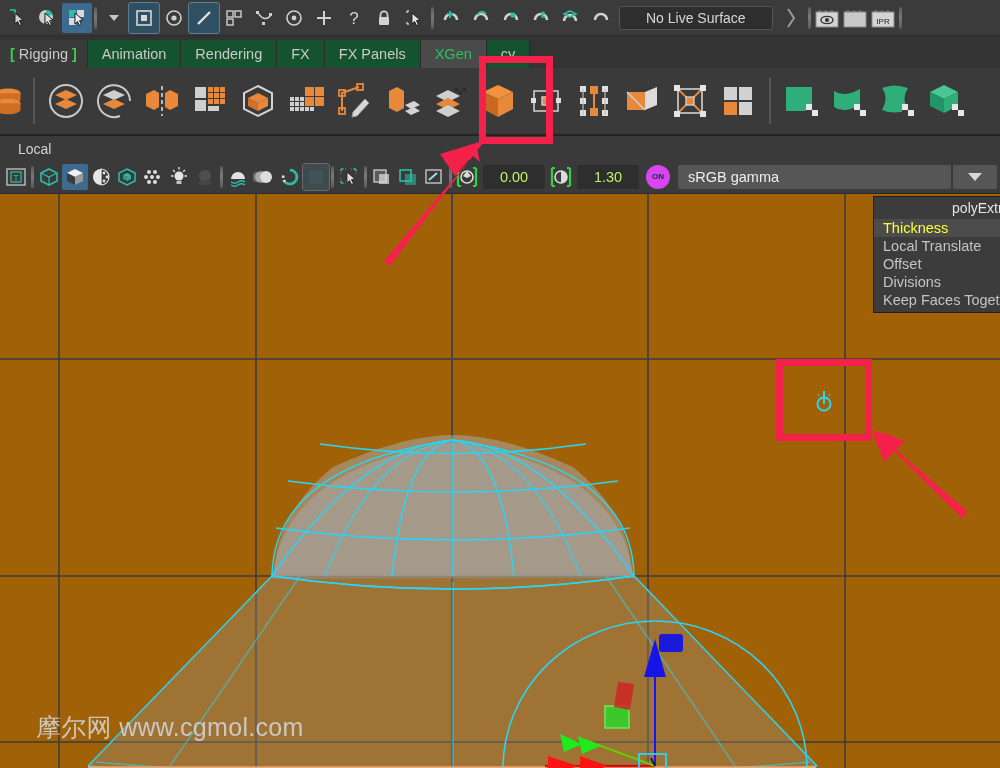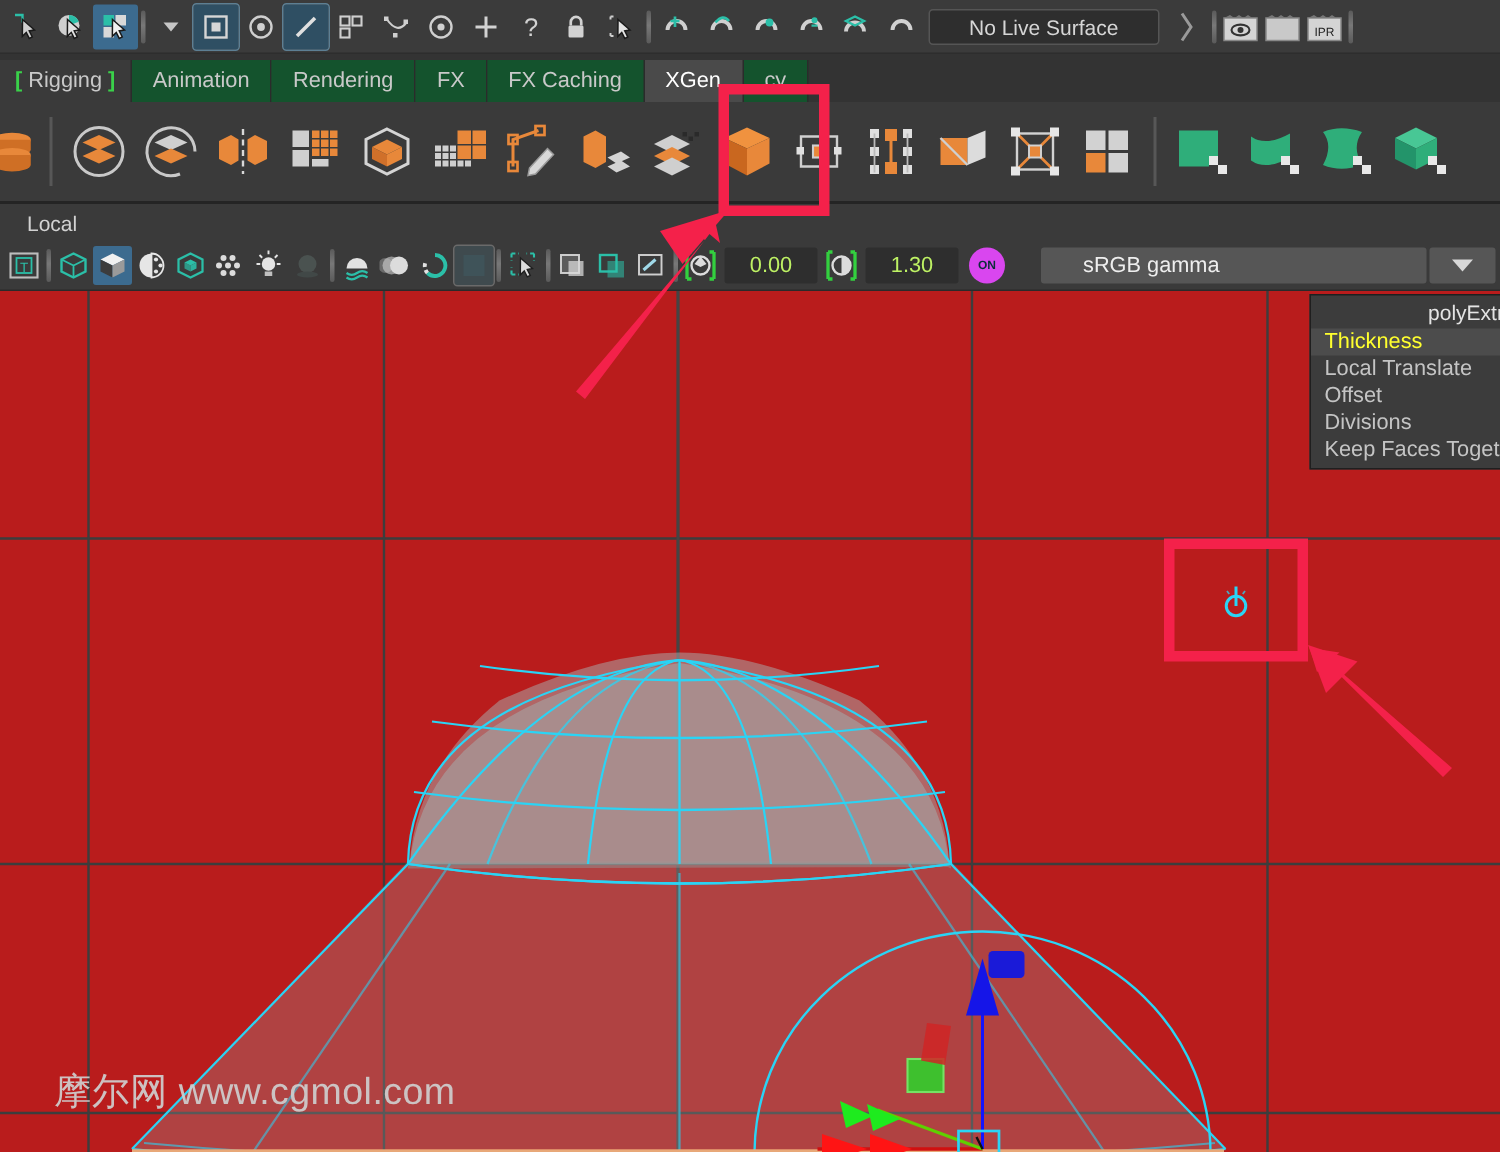--- a/index.html
+++ b/index.html
@@ -32,21 +32,21 @@
 
   
   .tabs{
     position:absolute;left:0;top:36px;width:1000px;height:32px;background:#333;
     display:flex;align-items:flex-end;border-bottom:1px solid #2b2b2b;
   }
   .tab{
     height:28px;display:flex;align-items:center;padding:0 14px;font-size:14.5px;
     color:#c9c9c9;background:#14532d;border-right:1px solid #2b2b2b;white-space:nowrap;
   }
-  .tab.sel{background:#4a4a4a;color:#ffffff;}
+  .tab.sel{background:#4a4a4a;color:#22c55e;}
   .tab .brk{color:#3ad14a;font-weight:bold;padding:0 4px;}
   .tab.rig{background:#3a3a3a;padding:0 6px;}
 
   
   .shelf{
     position:absolute;left:0;top:68px;width:1000px;height:68px;background:#3a3a3a;
     display:flex;align-items:center;border-bottom:2px solid #242424;padding:0 4px;box-sizing:border-box;
   }
   .shelfbtn{width:48px;height:52px;flex:0 0 auto;display:flex;align-items:center;justify-content:center;}
   .vsep{width:2px;height:46px;background:#575757;flex:0 0 auto;margin:0 7px;}
@@ -62,34 +62,34 @@
   }
   .vbtn{width:26px;height:26px;flex:0 0 auto;display:flex;align-items:center;justify-content:center;border-radius:2px;}
   .vbtn.on{background:#3c6b8f;}
   .vbtn.box{outline:1px solid #6a6a6a;background:#3f4a4e;}
   .numfield{
     height:24px;min-width:62px;background:#2e2e2e;border-radius:2px;color:#bef264;font-size:14.5px;
     display:flex;align-items:center;justify-content:center;flex:0 0 auto;margin:0 3px;
   }
   .gammafield{
     height:24px;flex:1 1 auto;background:#565656;border-radius:2px;color:#eee;font-size:14.5px;
-    display:flex;align-items:center;padding:0 28px;margin-left:20px;box-sizing:border-box;
+    display:flex;align-items:center;padding:0 10px;margin-left:4px;box-sizing:border-box;
   }
   .gammadd{
     width:44px;height:24px;background:#565656;border-radius:2px;flex:0 0 auto;margin-left:2px;
     display:flex;align-items:center;justify-content:center;
   }
   .onbadge{
     width:24px;height:24px;border-radius:50%;background:#d946ef;color:#0c2d3b;font-size:8px;
     display:flex;align-items:center;justify-content:center;font-weight:bold;flex:0 0 auto;margin:0 4px;
   }
 
   
   .viewport{
-    position:absolute;left:0;top:194px;width:1000px;height:574px;background:#b91c1c;overflow:hidden;
+    position:absolute;left:0;top:194px;width:1000px;height:574px;background:#a16207;overflow:hidden;
   }
   .viewport svg{position:absolute;left:0;top:0;}
   .watermark{
     position:absolute;left:36px;top:711px;font-size:25px;color:#cfcfcf;opacity:.92;
     letter-spacing:.3px;pointer-events:none;white-space:nowrap;
   }
 
   
   .mmenu{
     position:absolute;left:873px;top:196px;width:160px;background:#3c3c3c;
@@ -284,21 +284,21 @@
     <div class="tab">
       <span>Animation</span>
     </div>
     <div class="tab">
       <span>Rendering</span>
     </div>
     <div class="tab">
       <span>FX</span>
     </div>
     <div class="tab">
-      <span>FX Caching</span>
+      <span>FX Panels</span>
     </div>
     <div class="tab sel">
       <span>XGen</span>
     </div>
     <div class="tab">
       <span>cy</span>
     </div>
   </div>
 
   <div class="shelf">

